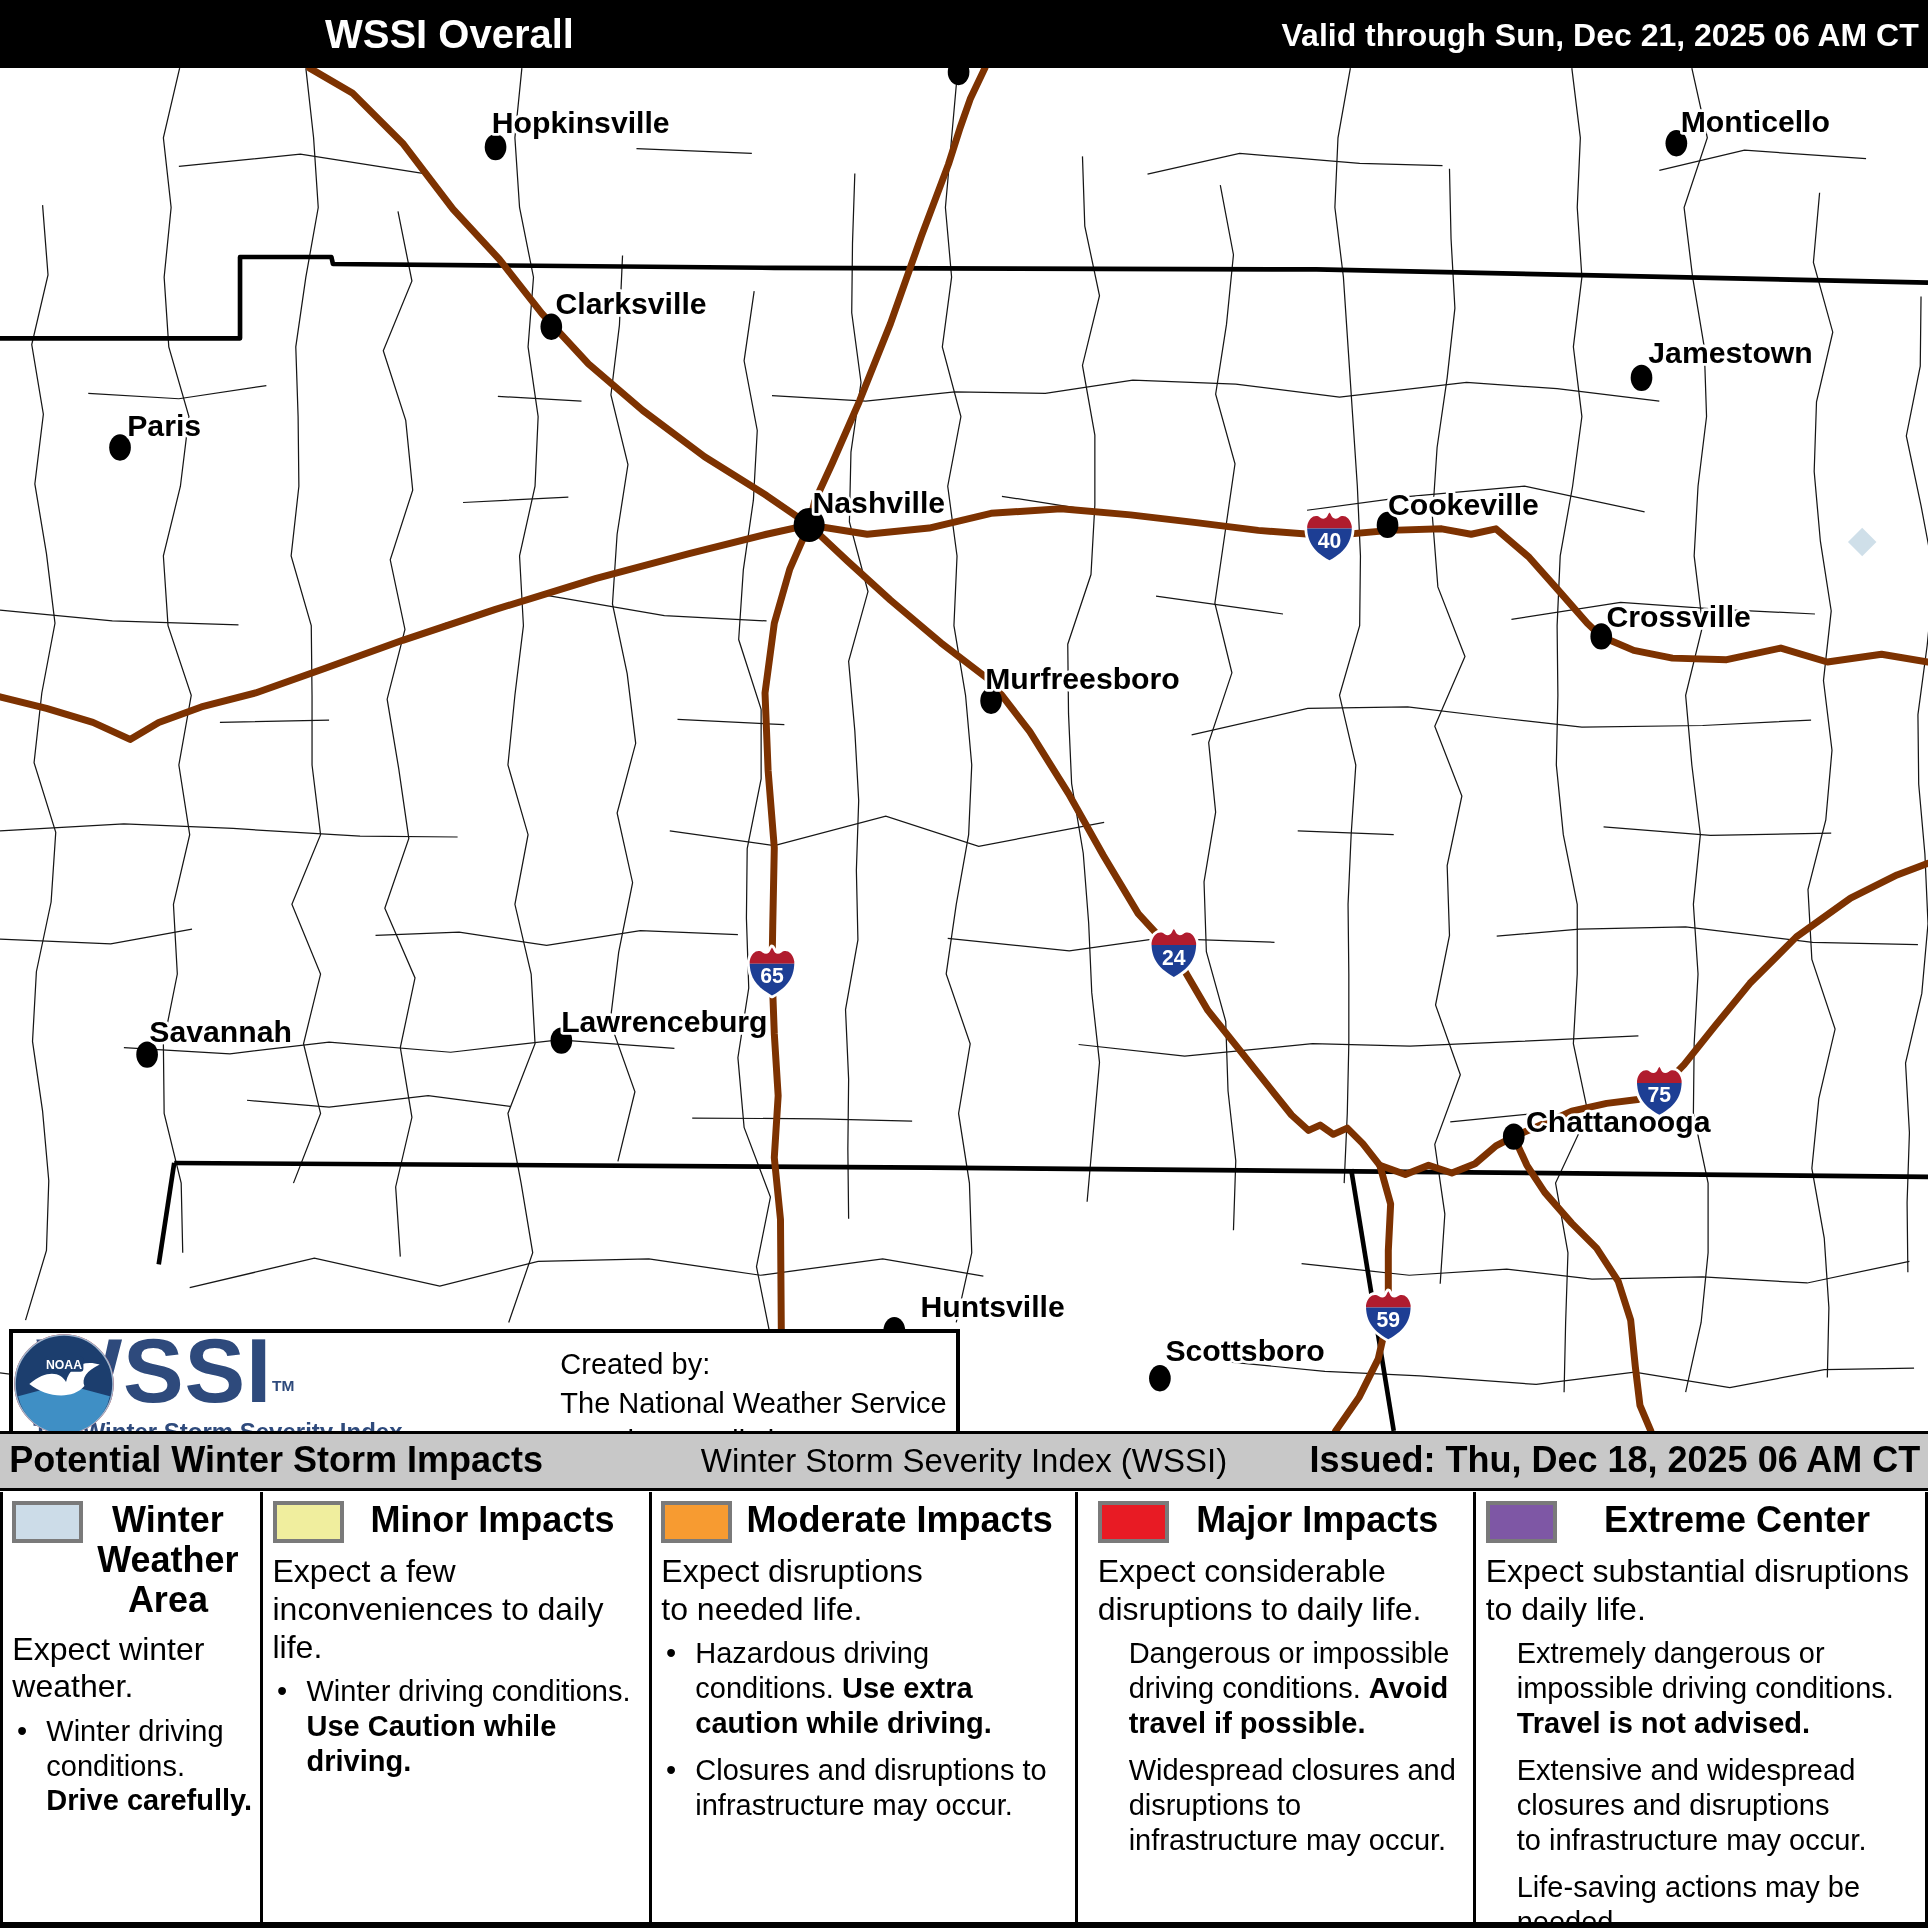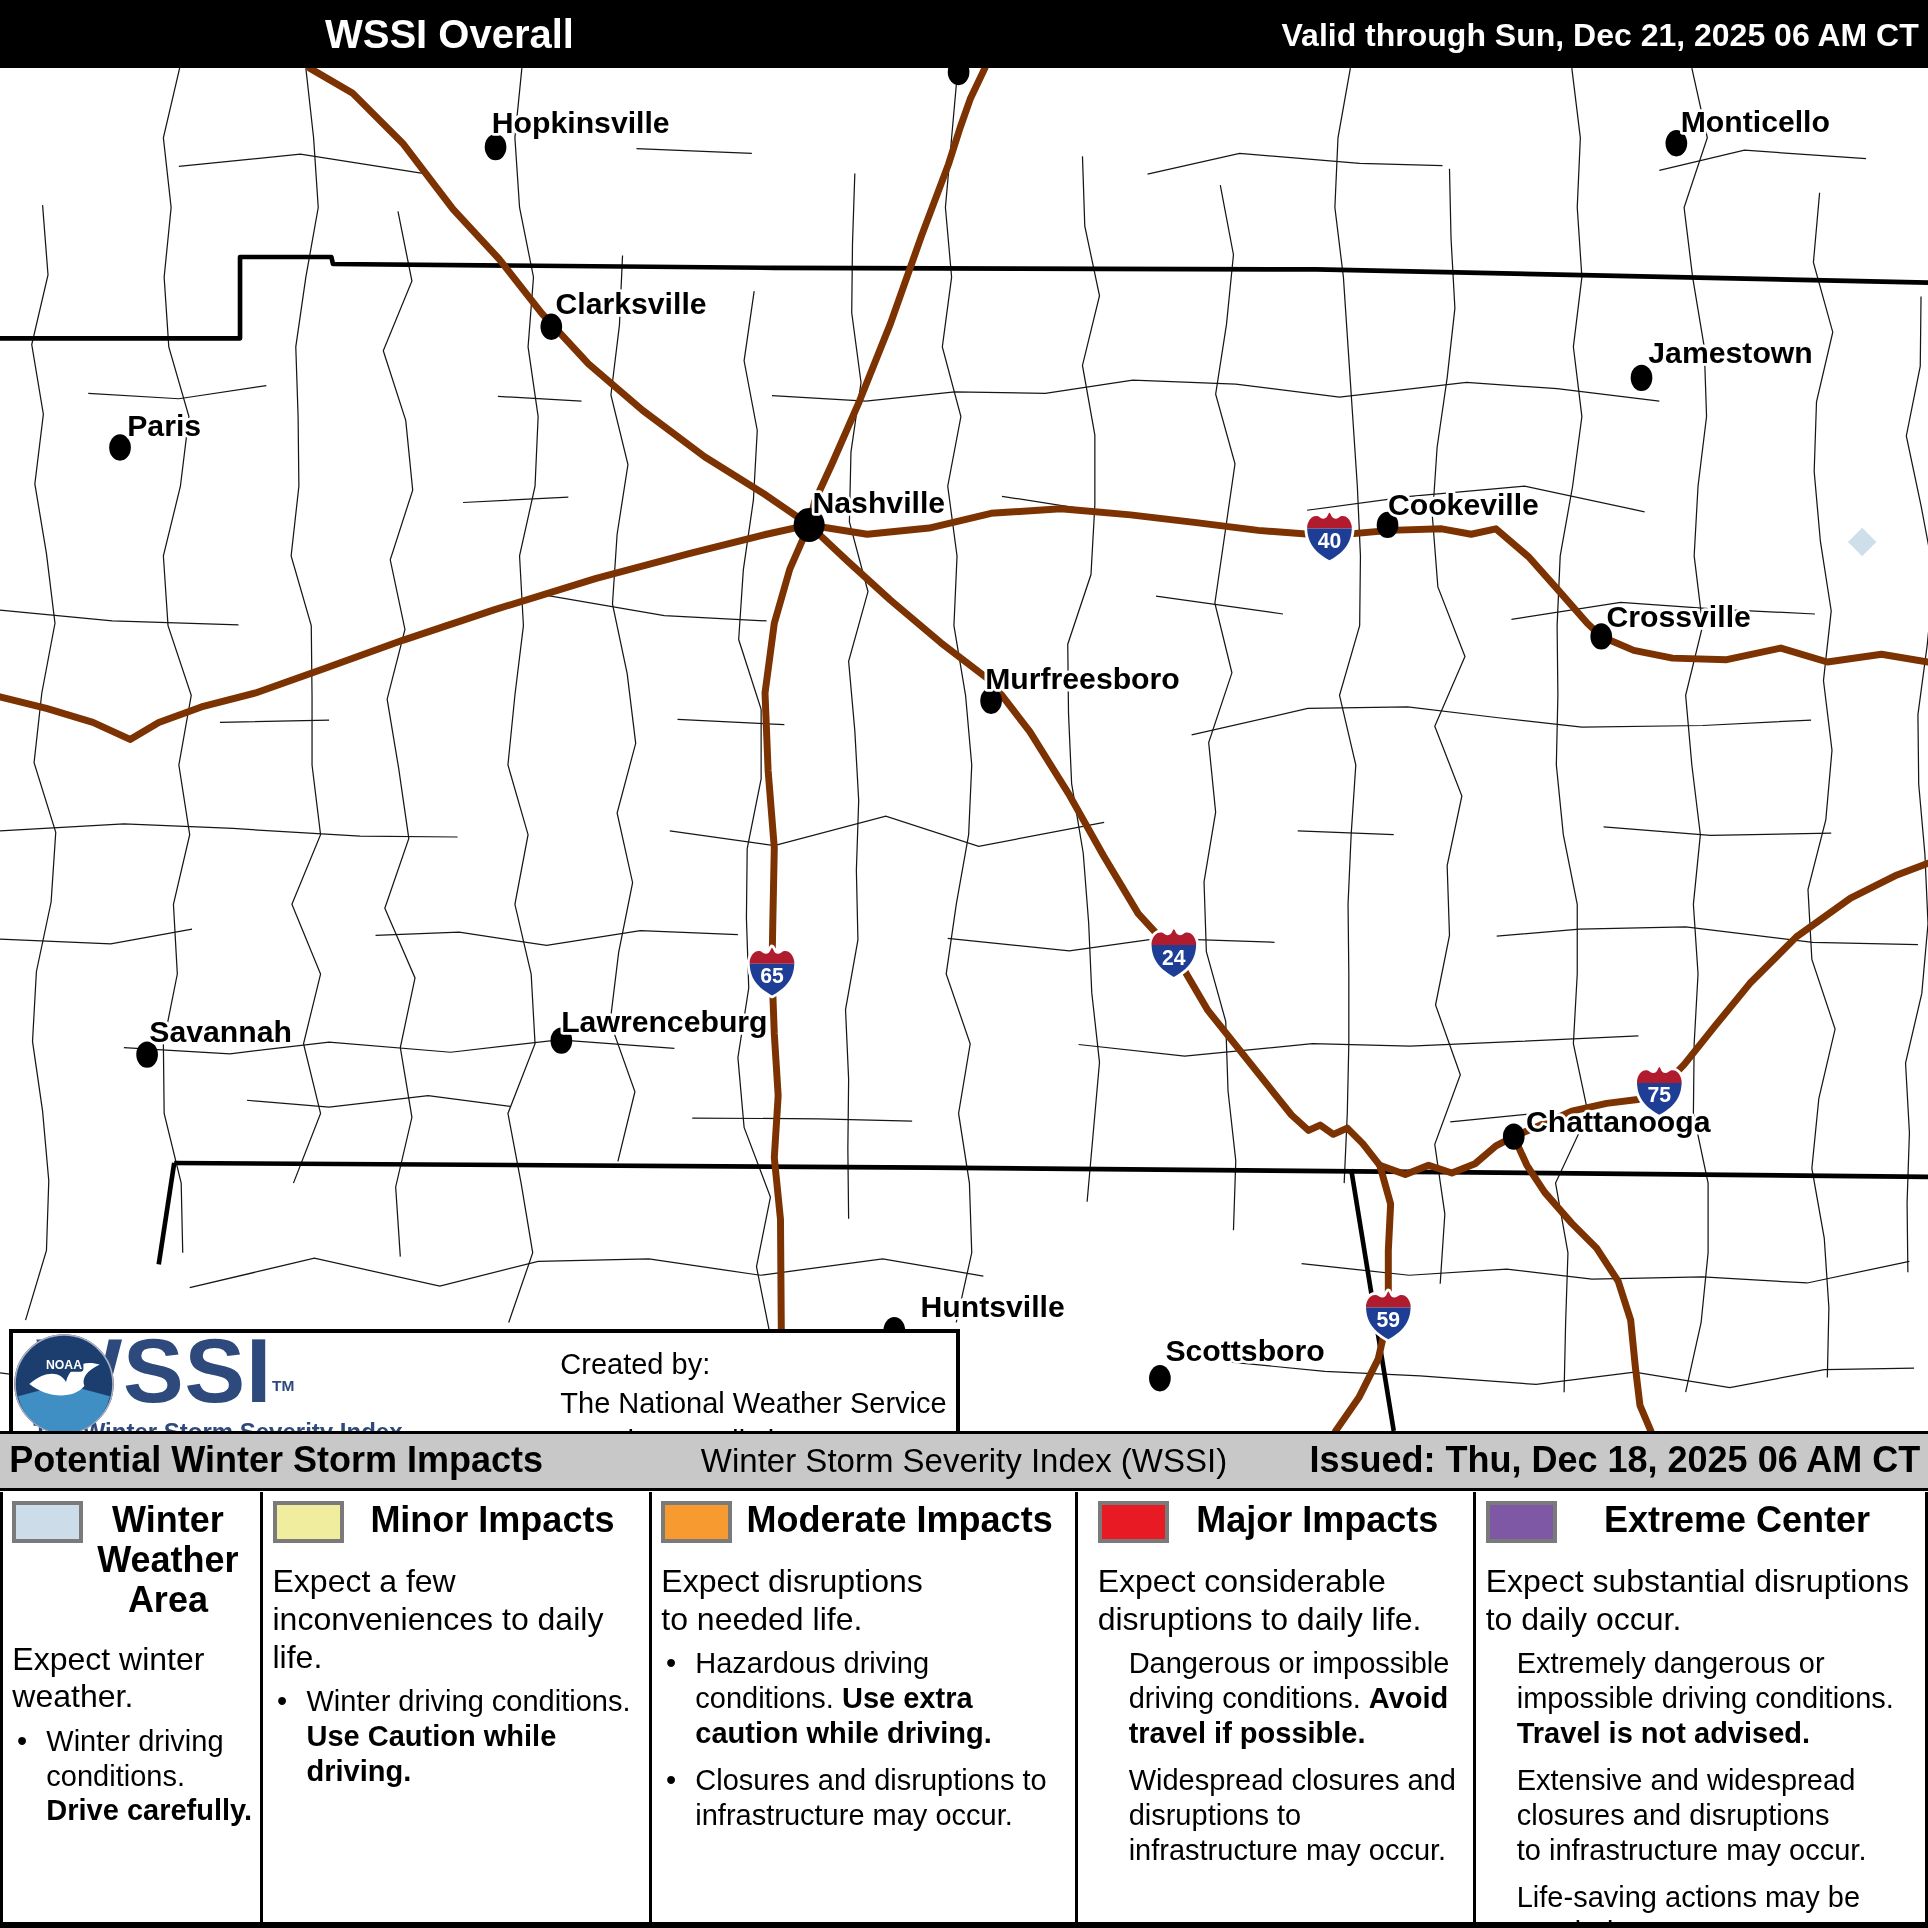--- a/index.html
+++ b/index.html
@@ -33,21 +33,21 @@
   .tbar-left{position:absolute;left:9.3px;top:0;line-height:51px;font-weight:bold;font-size:36px;color:#000;}
   .tbar-center{position:absolute;left:0;width:1928px;text-align:center;top:0;line-height:53px;
       font-size:33px;color:#000;border-radius:19px;}
   .tbar-right{position:absolute;right:7.7px;top:0;line-height:51px;font-weight:bold;font-size:36px;color:#000;}
   
   .legend{position:absolute;left:0;top:1492px;width:1928px;height:437px;background:#fff;
       display:flex;border-bottom:7.7px solid #000;box-sizing:border-box;z-index:6;
       border-left:3.1px solid #000;border-right:3.1px solid #000;}
   .col{position:relative;box-sizing:border-box;padding:7.7px 7.7px 0 9.3px;}
   .col + .col{border-left:3.1px solid #000;}
-  .col-head{display:flex;align-items:flex-start;margin-bottom:20px;justify-content:center;}
+  .col-head{display:flex;align-items:flex-start;margin-bottom:10px;justify-content:center;}
   .swatch{width:71px;height:42px;border:4.6px solid #7a7a7a;box-sizing:border-box;flex:0 0 auto;margin-top:1.5px;}
   .col-title{flex:1;text-align:center;font-weight:bold;font-size:36px;line-height:1.12;color:#000;}
   .intro{font-weight:normal;font-size:32px;line-height:1.18;color:#000;white-space:pre-line;margin:3.1px 0 7.7px 0;}
   .item{position:relative;font-size:29px;line-height:1.2;color:#000;margin:0 0 12.4px 0;
       padding-left:34px;white-space:pre-line;}
   .item .bullet{position:absolute;left:4.6px;top:0;}
   .item b{font-weight:bold;}
   .item.nobullet{padding-left:31px;}
 </style>
 </head>
@@ -265,21 +265,21 @@
       <div class="item nobullet"><span>Dangerous or impossible driving conditions. </span><b>Avoid travel if possible.</b></div>
       <div class="item nobullet"><span>Widespread closures and
 disruptions to
 infrastructure may occur.</span></div>
     </div>
     <div class="col" style="width: 453px;">
       <div class="col-head">
         <span class="swatch" style="background: rgb(126, 87, 165);"></span>
         <span class="col-title" style="white-space: pre-line;">Extreme Center</span>
       </div>
-      <div class="intro">Expect substantial disruptions to daily occur.</div>
+      <div class="intro">Expect substantial disruptions to daily life.</div>
       <div class="item nobullet"><span>Extremely dangerous or impossible driving conditions.
 </span><b>Travel is not advised.</b></div>
       <div class="item nobullet"><span>Extensive and widespread
 closures and disruptions
 to infrastructure may occur.</span></div>
       <div class="item nobullet"><span>Life-saving actions may be
 needed.</span></div>
     </div>
   </div>
 

